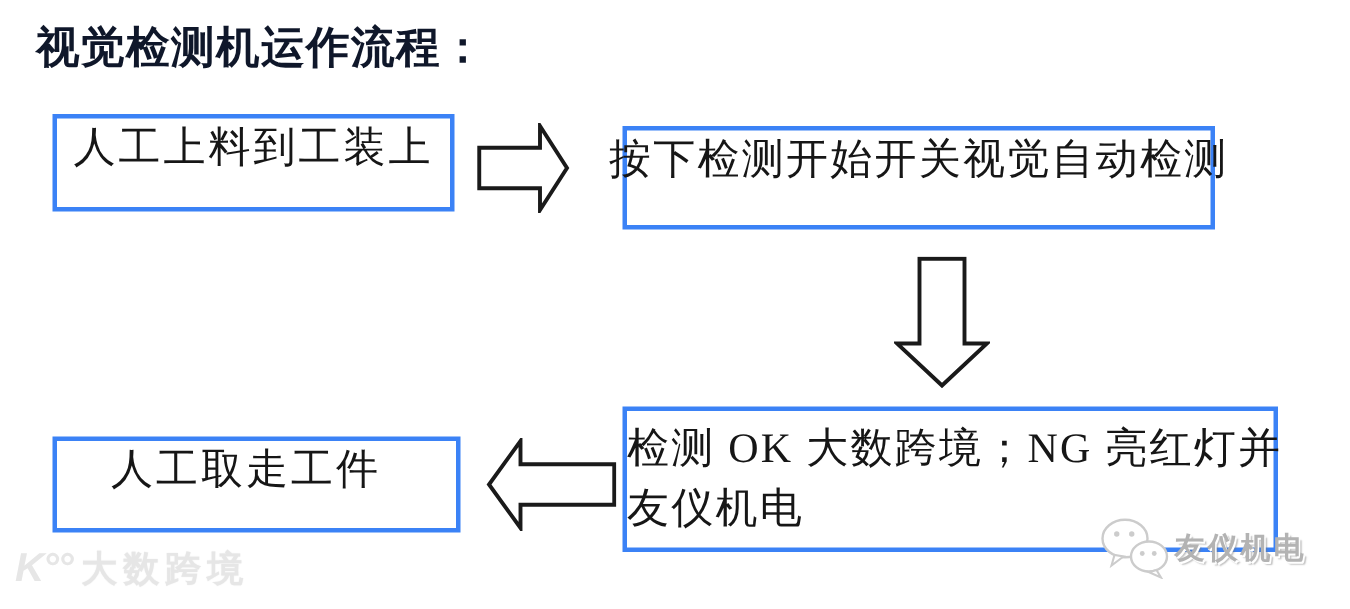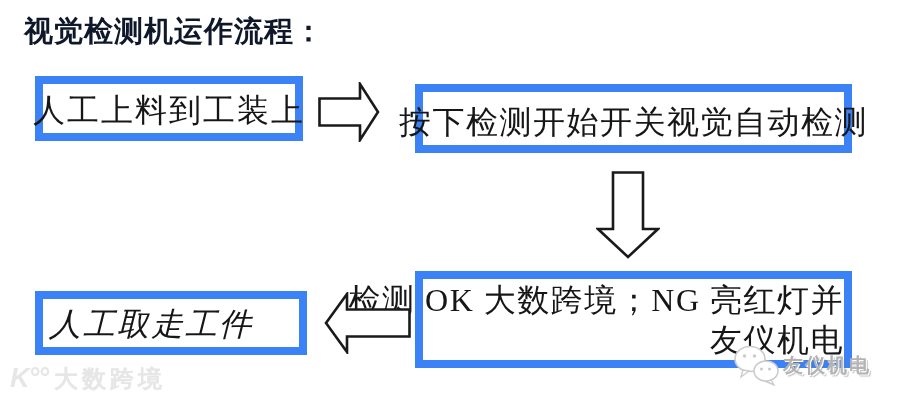--- a/index.html
+++ b/index.html
@@ -18,37 +18,37 @@
     left: 24px;
     top: 12px;
     font-size: 29px;
     font-weight: 600;
     letter-spacing: 1px;
     color: #0f172a;
     white-space: nowrap;
   }
   .flow-box {
     position: absolute;
-    border: 8px solid #3b82f6;
+    border: 3px solid #3b82f6;
     background: #ffffff;
     display: flex;
-    align-items: flex-end;
-    font-size: 32px;
+    align-items: flex-start;
+    font-size: 28px;
     letter-spacing: 2px;
     color: #161616;
     white-space: nowrap;
   }
   .box-1 { left: 35px; top: 76px;  width: 268px; height: 65px; justify-content: center; }
-  .box-2 { left: 415px; top: 84px; width: 437px; height: 69px; justify-content: center; letter-spacing: 1.5px; }
+  .box-2 { left: 415px; top: 84px; width: 395px; height: 69px; justify-content: center; letter-spacing: 1.5px; }
   .box-3 {
     left: 415px; top: 271px; width: 437px; height: 97px;
     flex-direction: column; justify-content: center;
     letter-spacing: 1.5px; line-height: 40px;
   }
-  .box-4 { left: 35px; top: 291px; width: 272px; height: 64px; justify-content: flex-start; padding-left: 6px; font-style: italic; }
+  .box-4 { left: 35px; top: 291px; width: 272px; height: 64px; justify-content: flex-start; padding-left: 36px; }
   .arrow { position: absolute; }
   .arrow svg { display: block; }
   .arrow polygon { fill: #ffffff; stroke: #1a1a1a; stroke-width: 2.6; stroke-linejoin: miter; }
   .arrow-right { left: 318px; top: 82px; }
   .arrow-down  { left: 596px; top: 171px; }
   .arrow-left  { left: 324px; top: 292px; }
   .wm-left {
     position: absolute;
     left: 10px; top: 363px;
     display: flex;

